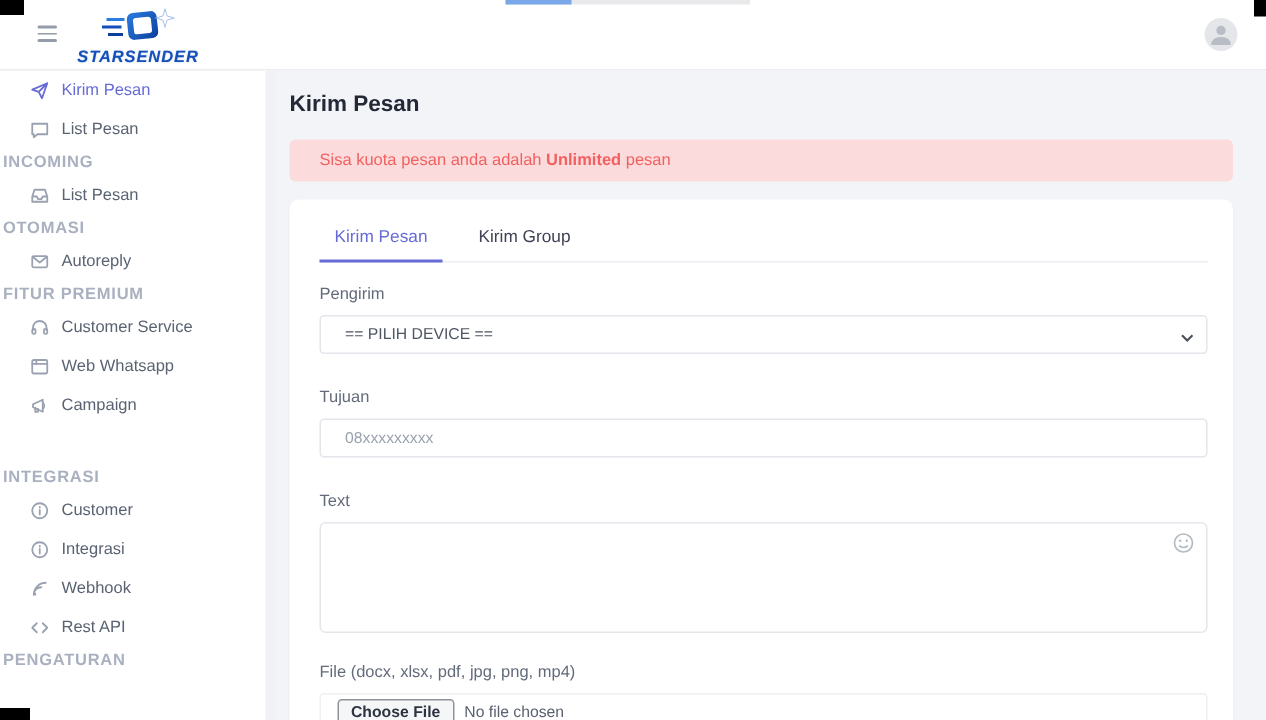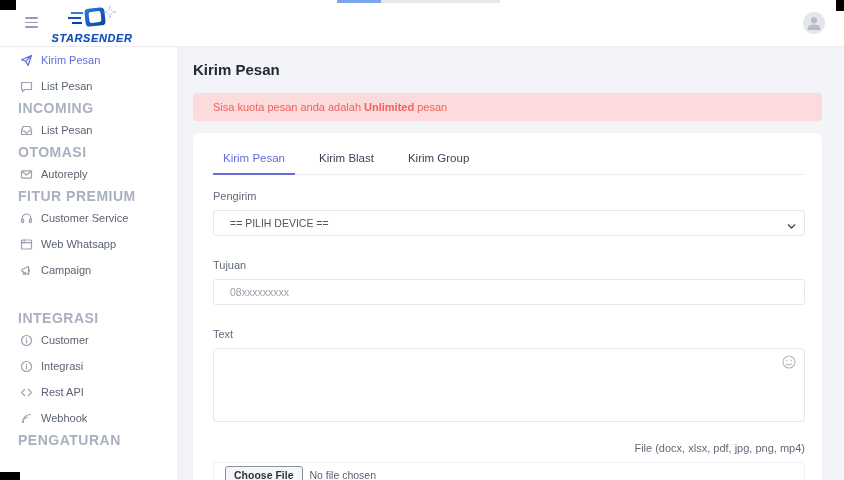--- a/index.html
+++ b/index.html
@@ -41,22 +41,22 @@
   .sidebar-track { position:absolute; right:0; top:0; bottom:0; width:8px; background:#f1f2f5; }
   .nav-item {
     height:26px; display:flex; align-items:center; padding-left:20px; cursor:pointer;
     font-size:11px; color:#5a6372;
   }
   .nav-item .nav-ic { width:13px; height:13px; margin-right:8px; display:flex; align-items:center; justify-content:center; }
   .nav-item .nav-ic svg { stroke:#9aa1b0; fill:none; stroke-width:1.2; stroke-linecap:round; stroke-linejoin:round; }
   .nav-item.active { color:#666bd6; }
   .nav-item.active .nav-ic svg { stroke:#666bd6; }
   .nav-header {
-    height:18px; display:flex; align-items:center; padding-left:18px;
-    font-size:14px; font-weight:bold; letter-spacing:.5px; color:#a9b0bf; text-transform:uppercase;
+    height:18px; display:flex; align-items:center; padding-left:2px;
+    font-size:11px; font-weight:bold; letter-spacing:.5px; color:#a9b0bf; text-transform:uppercase;
   }
   .gap-before { margin-top:26px; }
   
   .main { position:absolute; top:47px; left:185px; right:0; bottom:0; }
   .page-title { font-size:15px; font-weight:bold; color:#232936; margin:14px 0 0 8px; }
   .alert {
     margin:15px 22px 0 8px; height:28px; background:#fbdbdb; border-radius:4px;
     display:flex; align-items:center; padding-left:20px; font-size:11px; color:#f26060;
   }
   .alert b { font-weight:bold; margin:0 3px; }
@@ -226,53 +226,52 @@
           <circle cx="6.5" cy="6.5" r="5"></circle>
           <line x1="6.5" y1="6" x2="6.5" y2="9"></line>
           <line x1="6.5" y1="4" x2="6.5" y2="4.4"></line>
         </svg>
     </span>
     <span>Integrasi</span>
   </div>
   <div class="nav-item">
     <span class="nav-ic">
       <svg width="13" height="13" viewBox="0 0 13 13">
-          <path d="M4.5 3.5 L1.5 6.5 L4.5 9.5 M8.5 3.5 L11.5 6.5 L8.5 9.5"></path>
-        </svg>
-    </span>
-    <span>Rest API</span>
-  </div>
-  <div class="nav-item">
-    <span class="nav-ic">
-      <svg width="13" height="13" viewBox="0 0 13 13">
           <path d="M2.5 10.5 a8 8 0 0 1 8-8 M2.5 10.5 a5 5 0 0 1 5-5"></path>
           <circle cx="3.2" cy="10" r="1" fill="#9aa1b0" stroke="none"></circle>
         </svg>
     </span>
     <span>Webhook</span>
+  </div>
+  <div class="nav-item">
+    <span class="nav-ic">
+      <svg width="13" height="13" viewBox="0 0 13 13">
+          <path d="M4.5 3.5 L1.5 6.5 L4.5 9.5 M8.5 3.5 L11.5 6.5 L8.5 9.5"></path>
+        </svg>
+    </span>
+    <span>Rest API</span>
   </div>
 
   <div class="nav-header">PENGATURAN</div>
 
   <div class="sidebar-track"></div>
 </div>
 
 <div class="main">
   <div class="page-title">Kirim Pesan</div>
 
   <div class="alert">
     <span>Sisa kuota pesan anda adalah</span>
     <b>Unlimited</b>
     <span>pesan</span>
   </div>
 
   <div class="card">
     <div class="tabs">
       <div class="tab active">Kirim Pesan</div>
-      <div class="tab">Kirim Blast</div>
       <div class="tab">Kirim Group</div>
     </div>
 
     <div class="flabel">Pengirim</div>
     <div class="field">
       <span>== PILIH DEVICE ==</span>
       <span class="chev">
         <svg width="9" height="7" viewBox="0 0 9 7">
             <path d="M1 1.5 L4.5 5 L8 1.5" fill="none" stroke="#4a4f58" stroke-width="1.4"></path>
           </svg>
@@ -288,19 +287,19 @@
       <span class="emoji-btn">
         <svg width="14" height="14" viewBox="0 0 14 14">
             <circle cx="7" cy="7" r="6" fill="none" stroke="#b4bac2" stroke-width="1.1"></circle>
             <circle cx="4.8" cy="5.5" r=".8" fill="#b4bac2"></circle>
             <circle cx="9.2" cy="5.5" r=".8" fill="#b4bac2"></circle>
             <path d="M4.4 9 Q7 11 9.6 9" fill="none" stroke="#b4bac2" stroke-width="1.1" stroke-linecap="round"></path>
           </svg>
       </span>
     </div>
 
-    <div class="flabel" style="margin-top:20px;text-align:right;">File (docx, xlsx, pdf, jpg, png, mp4)</div>
+    <div class="flabel" style="margin-top:20px;">File (docx, xlsx, pdf, jpg, png, mp4)</div>
     <div class="filebox">
       <span class="choose-btn">Choose File</span>
       <span class="file-status">No file chosen</span>
     </div>
   </div>
 </div>
 
 </body></html>

